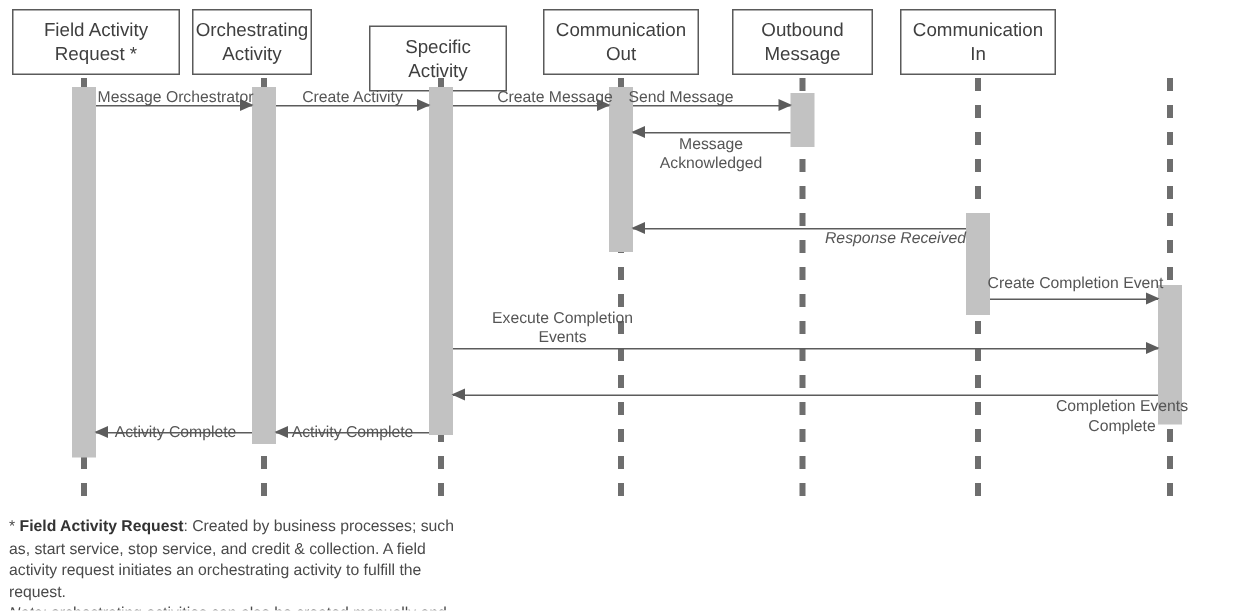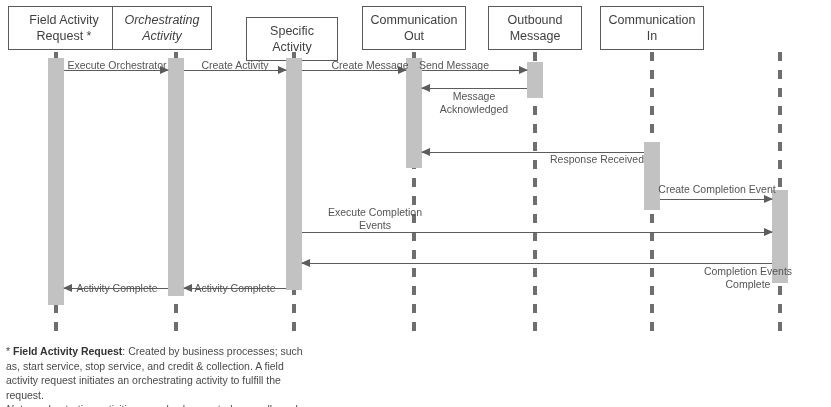--- a/index.html
+++ b/index.html
@@ -98,21 +98,21 @@
 </style>
 </head>
 <body>
 
 <div id="canvas">
 
   <div class="lifeline-head" style="left:8px; top:6px; width:112px; height:44px;">
     <span>Field Activity
 Request *</span>
   </div>
-  <div class="lifeline-head" style="left:112px; top:6px; width:100px; height:44px;font-style:italic;">
+  <div class="lifeline-head" style="left:128px; top:6px; width:80px; height:44px;">
     <span>Orchestrating
 Activity</span>
   </div>
   <div class="lifeline-head" style="left:246px; top:17px; width:92px; height:44px;">
     <span>Specific
 Activity</span>
   </div>
   <div class="lifeline-head" style="left:362px; top:6px; width:104px; height:44px;">
     <span>Communication
 Out</span>
@@ -138,21 +138,21 @@
   <div class="activation" style="left:168px; top:58px; height:238px;"></div>
   <div class="activation" style="left:286px; top:58px; height:232px;"></div>
   <div class="activation" style="left:406px; top:58px; height:110px;"></div>
   <div class="activation" style="left:527px; top:62px; height:36px;"></div>
   <div class="activation" style="left:644px; top:142px; height:68px;"></div>
   <div class="activation" style="left:772px; top:190px; height:93px;"></div>
 
   <div class="arrow right" style="left:64px; top:70px; width:104px;">
       <span class="head"></span>
     </div>
-  <div class="msg-label" style="left:62px; top:59px; width:110px;">Execute Orchestrator</div>
+  <div class="msg-label" style="left:62px; top:59px; width:110px;">Message Orchestrator</div>
 
   <div class="arrow right" style="left:184px; top:70px; width:102px;">
       <span class="head"></span>
     </div>
   <div class="msg-label" style="left:182px; top:59px; width:106px;">Create Activity</div>
 
   <div class="arrow right" style="left:302px; top:70px; width:104px;">
       <span class="head"></span>
     </div>
   <div class="msg-label" style="left:316px; top:59px; width:108px;">Create Message</div>
@@ -164,21 +164,21 @@
 
   <div class="arrow left" style="left:422px; top:88px; width:105px;">
       <span class="head"></span>
     </div>
   <div class="msg-label" style="left:420px; top:90px; width:108px;">Message
 Acknowledged</div>
 
   <div class="arrow left" style="left:422px; top:152px; width:222px;">
       <span class="head"></span>
     </div>
-  <div class="msg-label" style="left:542px; top:153px; width:110px;">Response Received</div>
+  <div class="msg-label" style="left:542px; top:153px; width:110px;font-style:italic;">Response Received</div>
 
   <div class="arrow right" style="left:660px; top:199px; width:112px;">
       <span class="head"></span>
     </div>
   <div class="msg-label" style="left:655px; top:183px; width:124px;">Create Completion Event</div>
 
   <div class="arrow right" style="left:302px; top:232px; width:470px;">
       <span class="head"></span>
     </div>
   <div class="msg-label" style="left:315px; top:206px; width:120px;">Execute Completion

